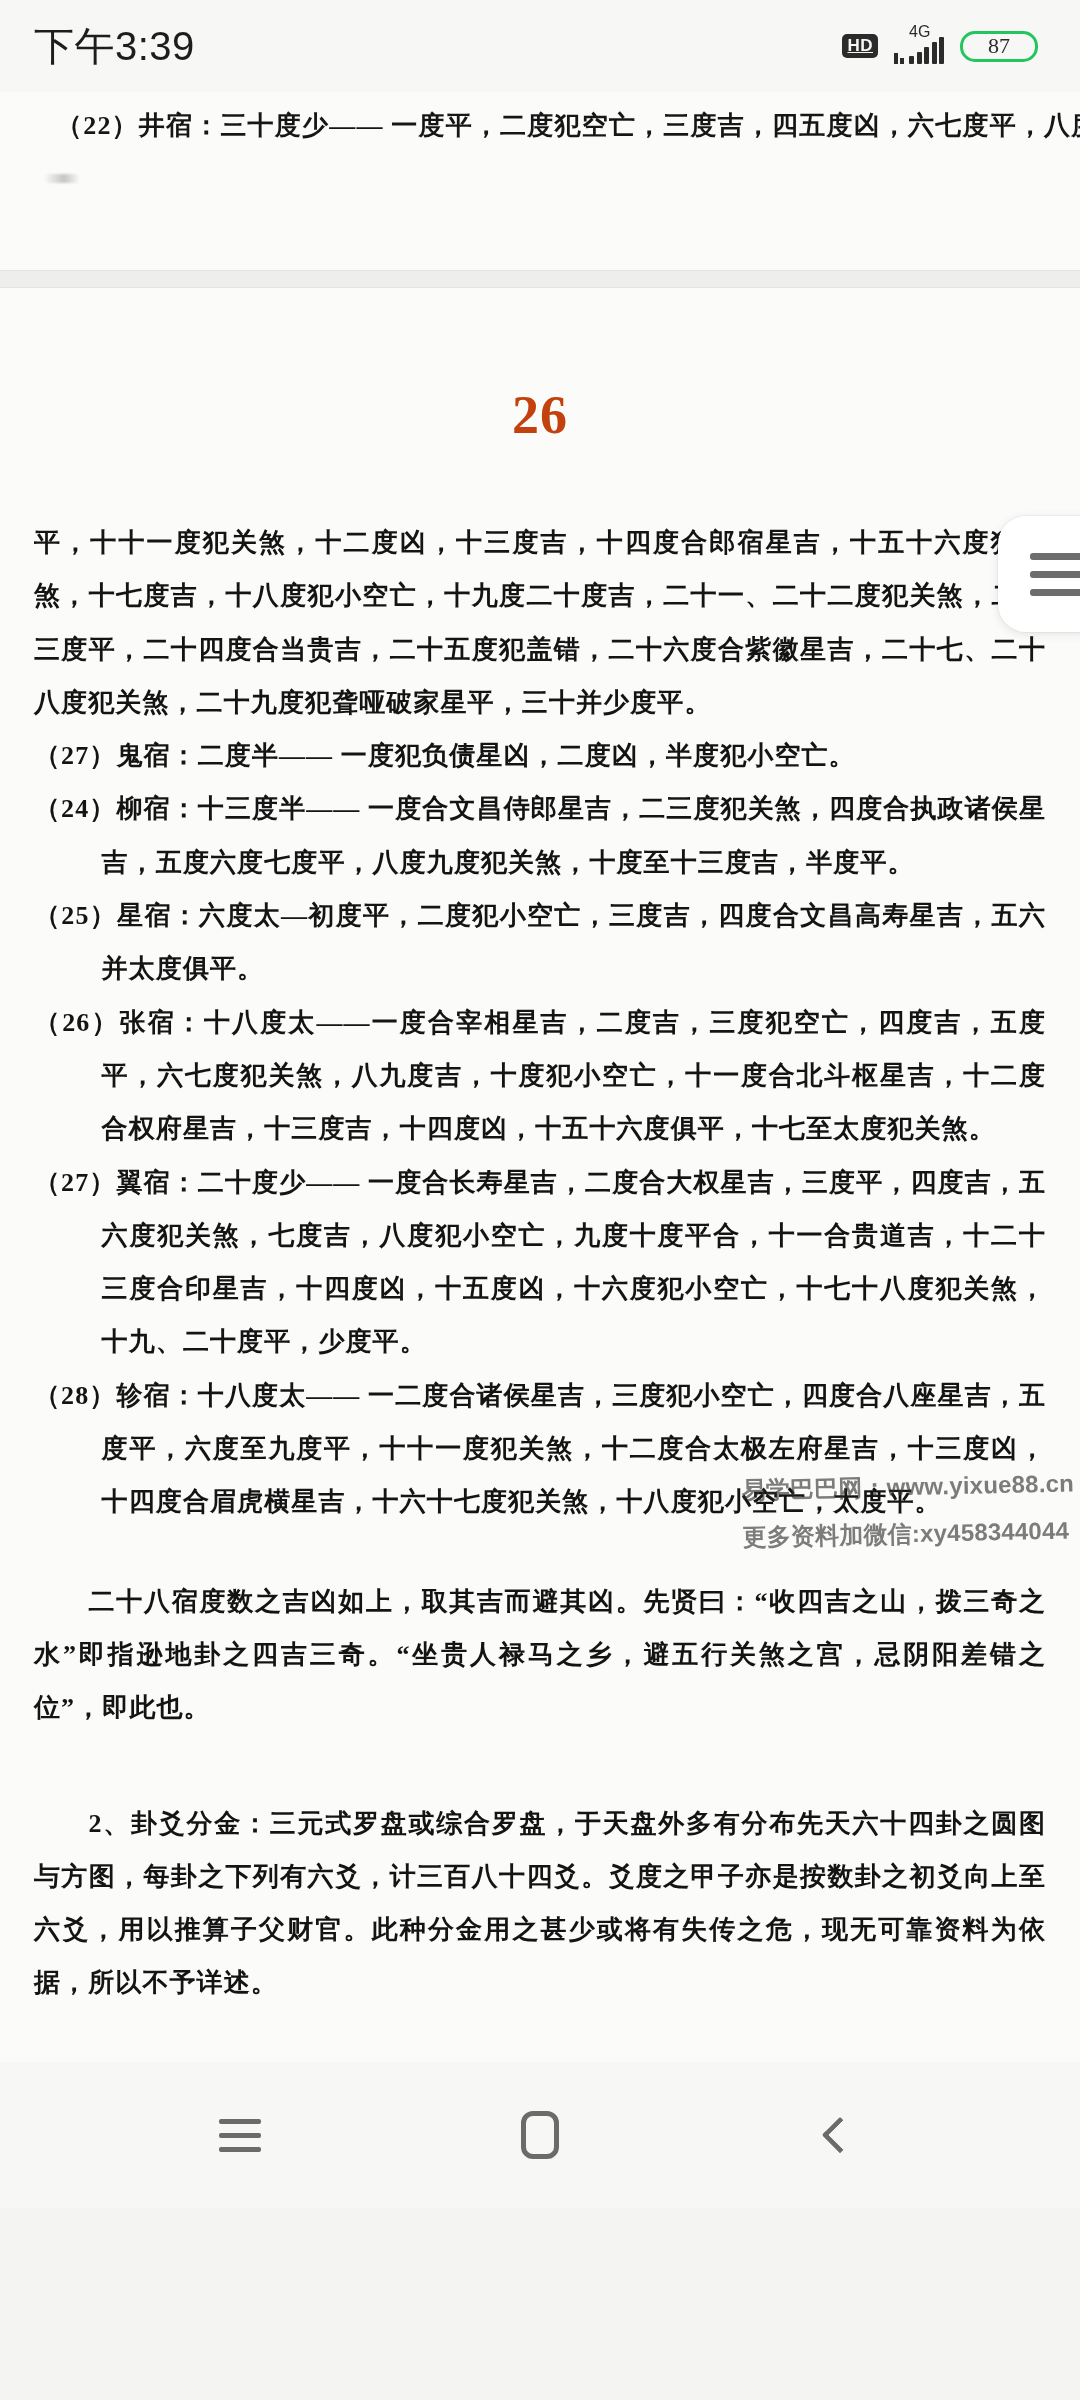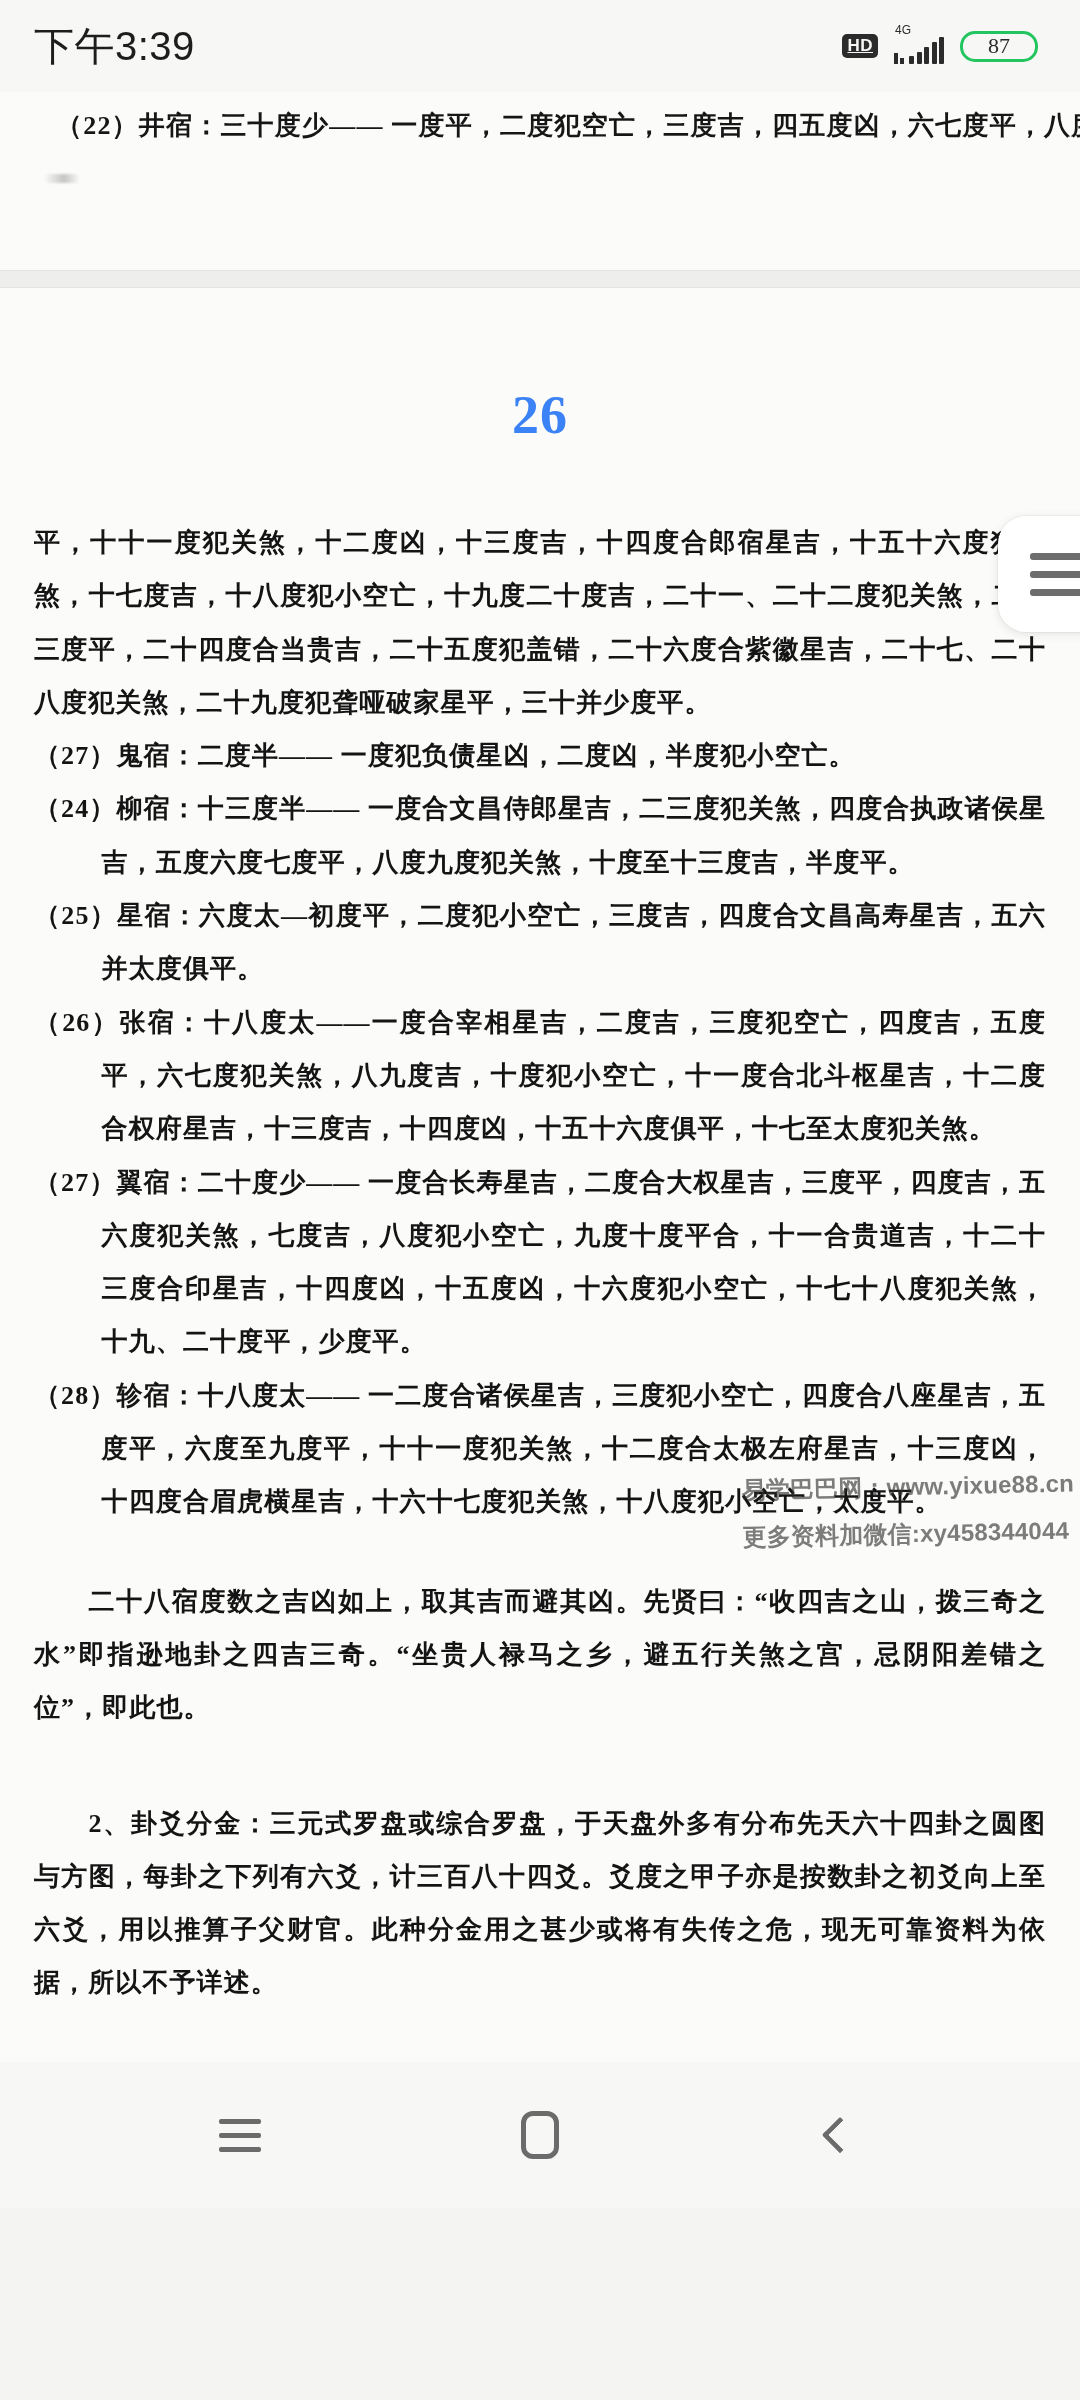--- a/index.html
+++ b/index.html
@@ -60,22 +60,22 @@
   .net-wrap {
     display: flex;
     align-items: flex-end;
     gap: 3px;
     position: relative;
     padding-top: 10px;
   }
   .net-label {
     position: absolute;
     top: -4px;
-    left: 1px;
-    font-size: 12px;
+    left: 15px;
+    font-size: 16px;
     color: #2b2b2b;
     line-height: 1;
     font-weight: 500;
   }
   .bars { display: flex; align-items: flex-end; gap: 2.5px; height: 26px; }
   .bars i { display: block; width: 5px; background: #2b2b2b; border-radius: 1px; }
   .bars i:nth-child(1) { height: 8px; }
   .bars i:nth-child(2) { height: 12px; }
   .bars i:nth-child(3) { height: 17px; }
   .bars i:nth-child(4) { height: 22px; }
@@ -151,21 +151,21 @@
     position: relative;
     padding: 0 0 40px 0;
     min-height: 1900px;
   }
 
   .folio {
     text-align: center;
     font-family: "Liberation Serif", "DejaVu Serif", serif;
     font-size: 54px;
     font-weight: 600;
-    color: #3b82f6;
+    color: #c2410c;
     padding-top: 96px;
     padding-bottom: 70px;
     letter-spacing: 1px;
   }
 
   
   .fab-menu {
     position: absolute;
     right: -34px;
     top: 228px;

